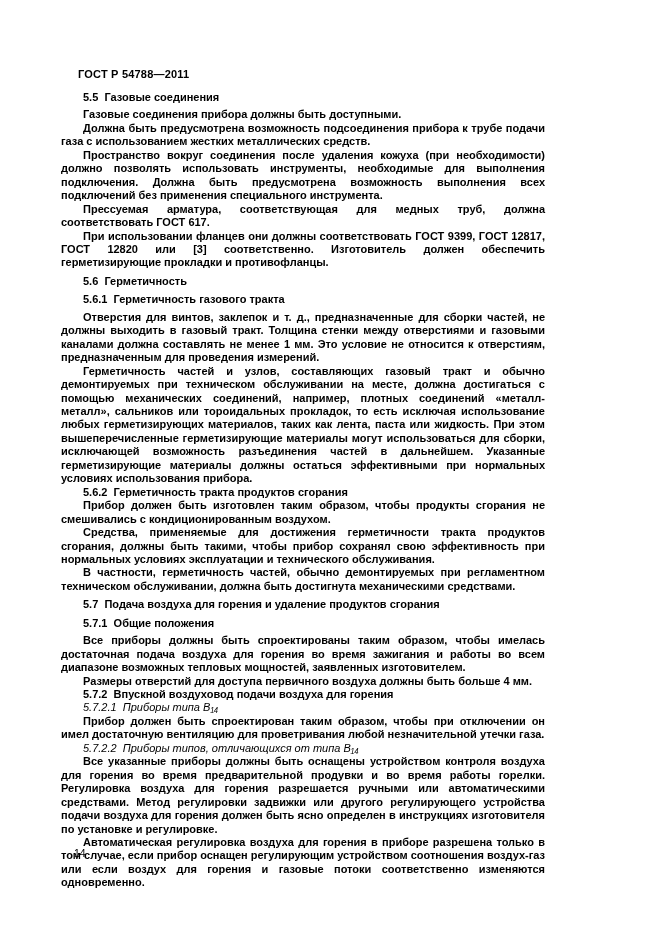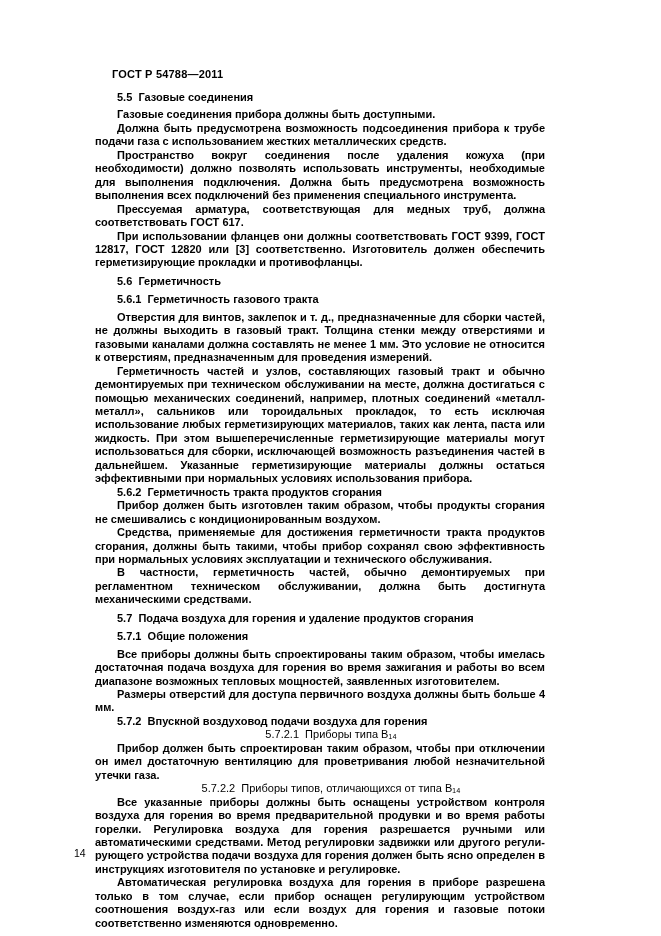--- a/index.html
+++ b/index.html
@@ -10,21 +10,21 @@
     background: #ffffff;
     color: #000000;
     font-family: "Liberation Sans", "DejaVu Sans", sans-serif;
   }
   .page {
     position: relative;
     width: 598px;
     height: 936px;
     background: #ffffff;
     overflow: hidden;
-    padding: 68px 53px 0 95px;
+    padding: 68px 53px 0 61px;
   }
   .doc-header {
     font-size: 11px;
     font-weight: bold;
     line-height: 13px;
     padding-left: 17px;
     margin-bottom: 10px;
     letter-spacing: 0.2px;
   }
   .content {
@@ -46,21 +46,22 @@
     margin-top: 5px;
     margin-bottom: 4px;
   }
   .h2 {
     font-weight: bold;
     text-indent: 22px;
     text-align: left;
   }
   .sub {
     text-indent: 22px;
-    text-align: center;
+    text-align: left;
+    font-style: italic;
   }
   .page-number {
     position: absolute;
     left: 74px;
     top: 847px;
     font-size: 10.5px;
     line-height: 12px;
   }
 </style>
 </head>

